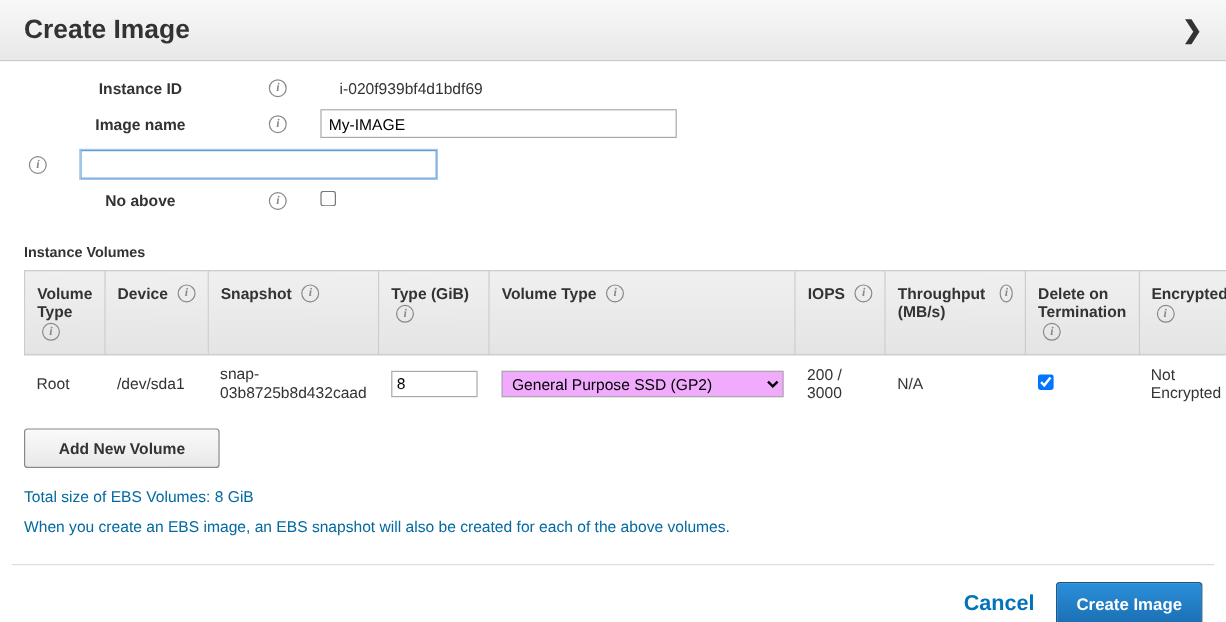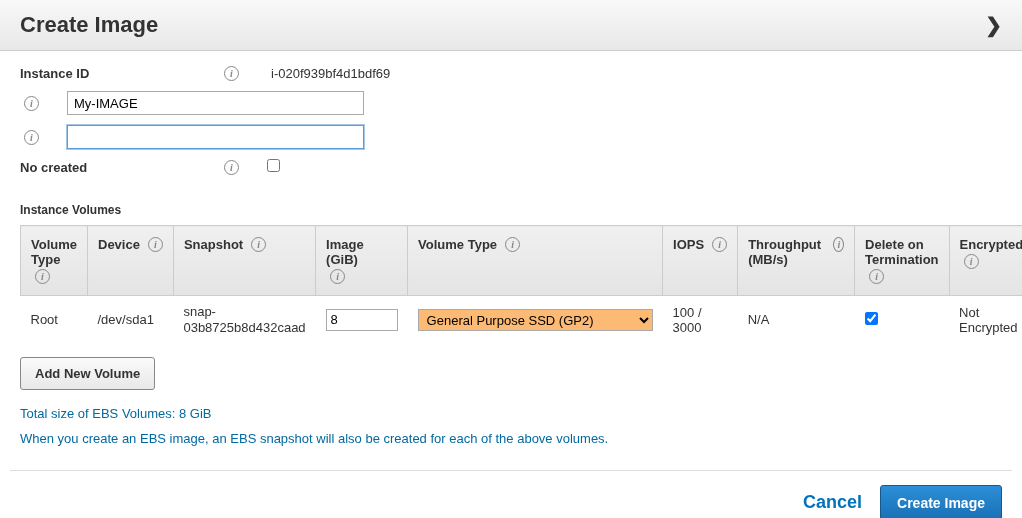--- a/index.html
+++ b/index.html
@@ -31,21 +31,21 @@
     .form-section {
       padding: 15px 20px 10px 20px;
     }
     .form-row {
       display: flex;
       align-items: center;
       margin-bottom: 10px;
     }
     .form-label {
       width: 200px;
-      text-align: left;
+      text-align: center;
       font-weight: bold;
       color: #333;
       padding-right: 6px;
     }
     .info-icon {
       display: inline-flex;
       align-items: center;
       justify-content: center;
       width: 15px;
       height: 15px;
@@ -53,21 +53,21 @@
       border-radius: 50%;
       color: #888;
       font-size: 10px;
       font-style: italic;
       font-family: Georgia, serif;
       font-weight: bold;
       margin-left: 4px;
       cursor: help;
     }
     .form-value {
-      margin-left: 32px;
+      margin-left: 44px;
       color: #333;
     }
     .text-input {
       margin-left: 28px;
       width: 297px;
       padding: 4px 6px;
       border: 1px solid #aaa;
       font-size: 13px;
       height: 24px;
     }
@@ -122,24 +122,24 @@
       border: 1px solid #aaa;
       font-size: 13px;
       height: 22px;
     }
     .vtype-select {
       width: 235px;
       padding: 2px 4px;
       border: 1px solid #aaa;
       font-size: 13px;
       height: 22px;
-      background: #fdba74;
+      background: #f0abfc;
     }
     .btn {
-      padding: 8px 14px;
+      padding: 8px 28px;
       border: 1px solid #888;
       border-radius: 3px;
       background: linear-gradient(to bottom, #fafafa, #e8e8e8);
       font-size: 13px;
       font-weight: bold;
       color: #333;
       cursor: pointer;
     }
     .btn-add {
       margin: 14px 20px 10px 20px;
@@ -192,31 +192,32 @@
 
 <div class="form-section">
 
   <div class="form-row">
     <div class="form-label">Instance ID</div>
     <span class="info-icon">i</span>
     <div class="form-value">i-020f939bf4d1bdf69</div>
   </div>
 
   <div class="form-row">
+    <div class="form-label">Image name</div>
     <span class="info-icon">i</span>
     <input type="text" class="text-input" value="My-IMAGE" style="">
   </div>
 
   <div class="form-row">
     <span class="info-icon">i</span>
     <input type="text" class="text-input focus" value="" style="">
   </div>
 
   <div class="form-row">
-    <div class="form-label">No created</div>
+    <div class="form-label">No above</div>
     <span class="info-icon">i</span>
     <div class="checkbox-wrap">
       <input type="checkbox" style="">
     </div>
   </div>
 
 </div>
 
 <div class="section-title">Instance Volumes</div>
 
@@ -236,21 +237,21 @@
         </div>
       </th>
       <th>
         <div class="th-inner-row">
           <span>Snapshot</span>
           <span class="info-icon">i</span>
         </div>
       </th>
       <th>
         <div class="th-inner">
-          <span>Image (GiB)</span>
+          <span>Type (GiB)</span>
           <span class="info-icon">i</span>
         </div>
       </th>
       <th>
         <div class="th-inner-row">
           <span>Volume Type</span>
           <span class="info-icon">i</span>
         </div>
       </th>
       <th>
@@ -285,21 +286,21 @@
       <td>/dev/sda1</td>
       <td class="snap-cell">snap-03b8725b8d432caad</td>
       <td>
         <input type="text" class="size-input" value="8" style="">
       </td>
       <td>
         <select class="vtype-select">
           <option>General Purpose SSD (GP2)</option>
         </select>
       </td>
-      <td>100 / 3000</td>
+      <td>200 / 3000</td>
       <td>N/A</td>
       <td>
         <input type="checkbox" checked="" style="">
       </td>
       <td>Not Encrypted</td>
     </tr>
   </tbody>
 </table>
 
 <button class="btn btn-add">Add New Volume</button>

